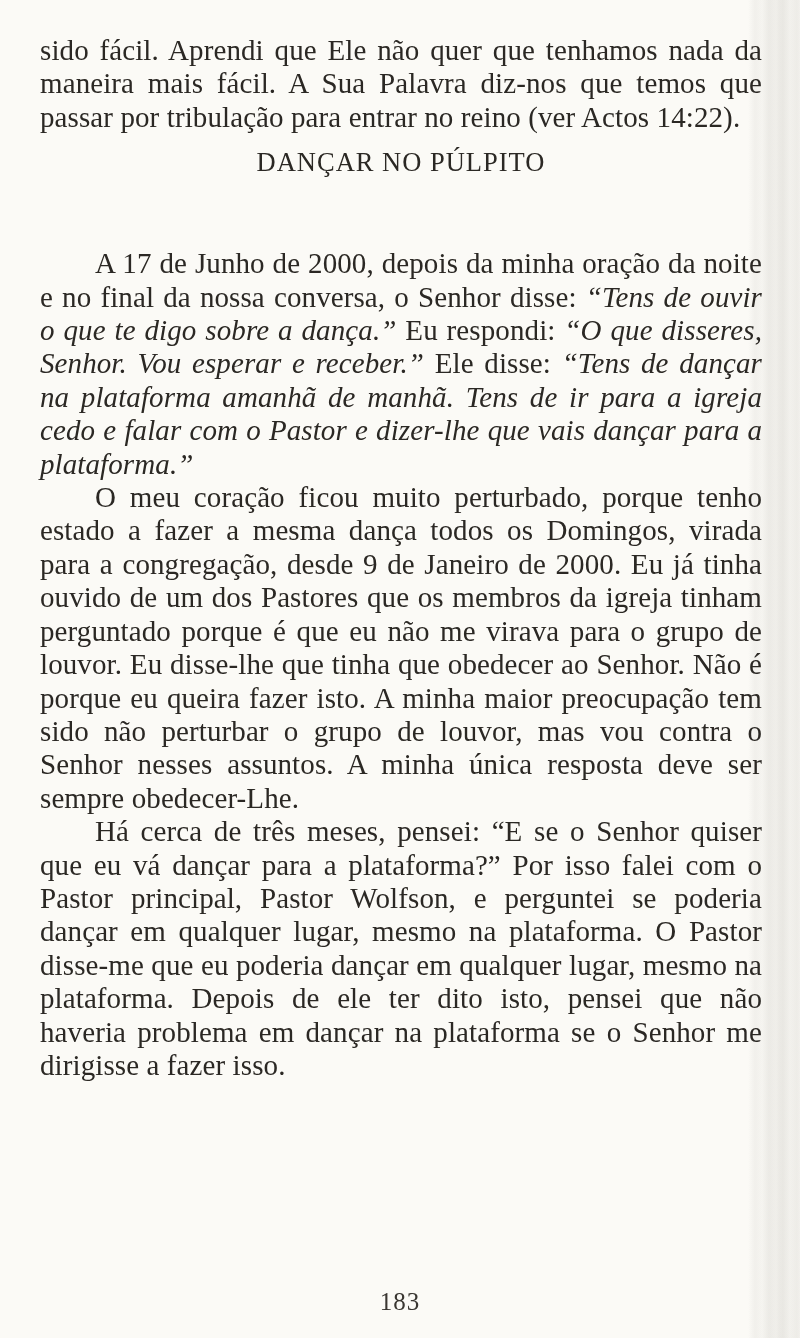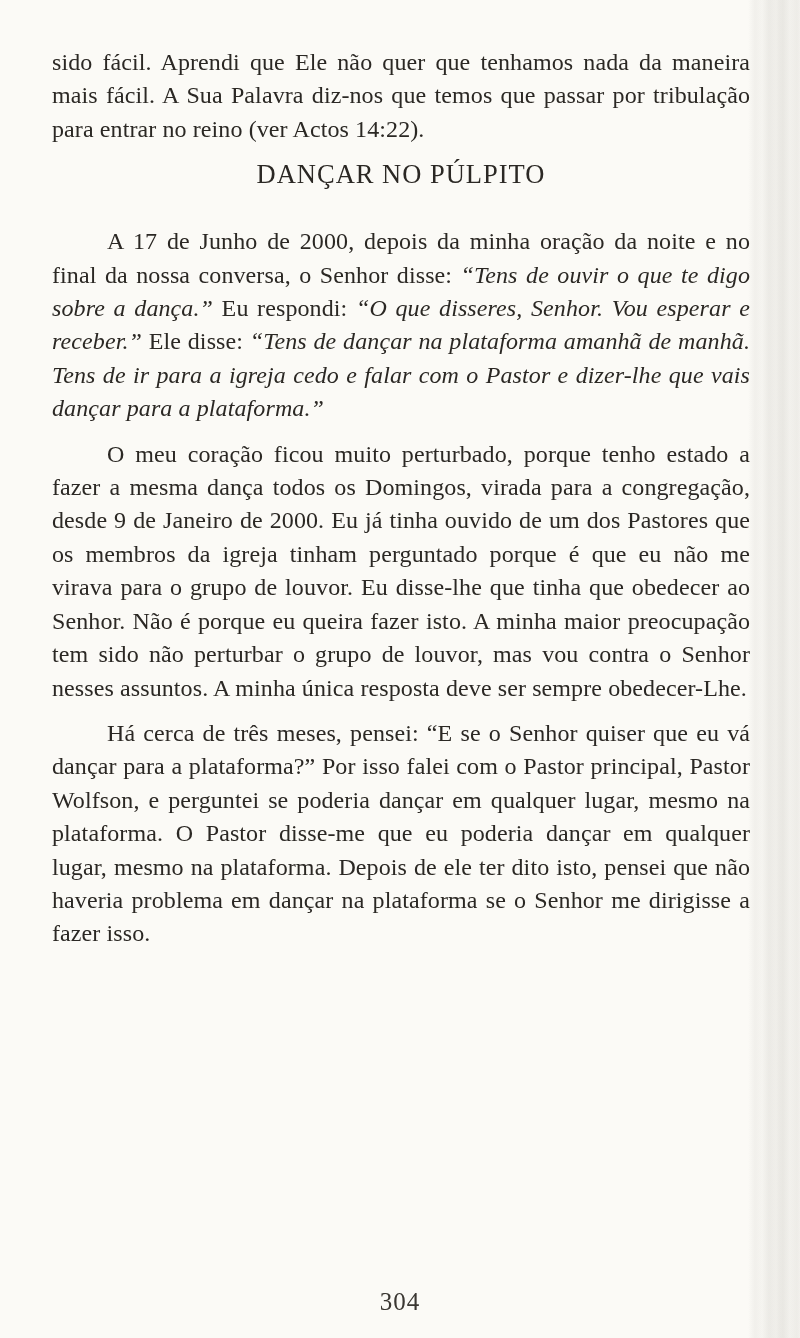--- a/index.html
+++ b/index.html
@@ -37,34 +37,34 @@
         rgba(110,105,95,0.04)
       );
   }
   .page {
     position: absolute;
     top: 34px;
     left: 40px;
     right: 38px;
   }
   p.body-par {
-    margin: 12px;
-    font-size: 24px;
+    margin: 0;
+    font-size: 29px;
     line-height: 33.4px;
     text-align: justify;
     letter-spacing: 0.1px;
   }
   p.body-par.indent {
     text-indent: 55px;
   }
   .italic {
     font-style: italic;
   }
   h2.section-heading {
-    margin: 13px 0 35px 0;
+    margin: 13px 0 69px 0;
     font-size: 26.5px;
     font-weight: 400;
     text-align: center;
     letter-spacing: 1px;
   }
   .page-footer {
     position: absolute;
     bottom: 22px;
     left: 0;
     width: 100%;
@@ -87,14 +87,14 @@
     </div>
   <h2 class="section-heading">DANÇAR NO PÚLPITO</h2>
   <div id="body-paragraphs">
       <p class="body-par indent"><span>A 17 de Junho de 2000, depois da minha oração da noite e no final da nossa conversa, o Senhor disse: </span><span class="italic">“Tens de ouvir o que te digo sobre a dança.”</span><span> Eu respondi: </span><span class="italic">“O que disseres, Senhor. Vou esperar e receber.”</span><span> Ele disse: </span><span class="italic">“Tens de dançar na plataforma amanhã de manhã. Tens de ir para a igreja cedo e falar com o Pastor e dizer-lhe que vais dançar para a plataforma.”</span></p>
       <p class="body-par indent"><span>O meu coração ficou muito perturbado, porque tenho estado a fazer a mesma dança todos os Domingos, virada para a congregação, desde 9 de Janeiro de 2000. Eu já tinha ouvido de um dos Pastores que os membros da igreja tinham perguntado porque é que eu não me virava para o grupo de louvor. Eu disse-lhe que tinha que obedecer ao Senhor. Não é porque eu queira fazer isto. A minha maior preocupação tem sido não perturbar o grupo de louvor, mas vou contra o Senhor nesses assuntos. A minha única resposta deve ser sempre obedecer-Lhe.</span></p>
       <p class="body-par indent"><span>Há cerca de três meses, pensei: “E se o Senhor quiser que eu vá dançar para a plataforma?” Por isso falei com o Pastor principal, Pastor Wolfson, e perguntei se poderia dançar em qualquer lugar, mesmo na plataforma. O Pastor disse-me que eu poderia dançar em qualquer lugar, mesmo na plataforma. Depois de ele ter dito isto, pensei que não haveria problema em dançar na plataforma se o Senhor me dirigisse a fazer isso.</span></p>
     </div>
 </main>
 
 <footer class="page-footer">
-  <span class="page-number">304</span>
+  <span class="page-number">183</span>
 </footer>
 
 </body></html>

